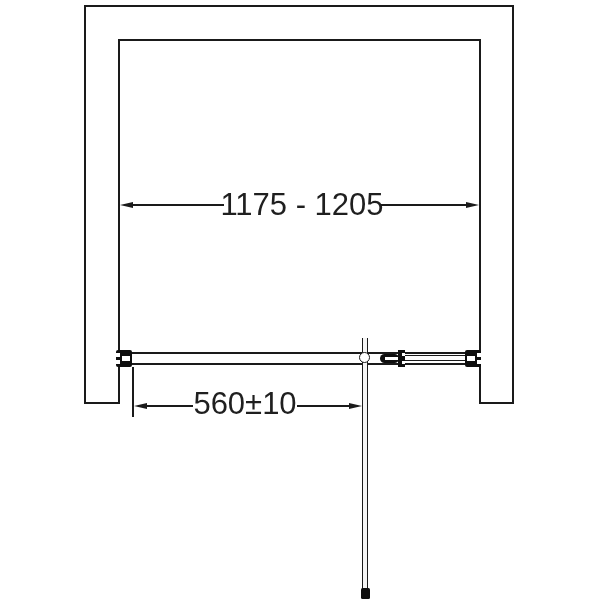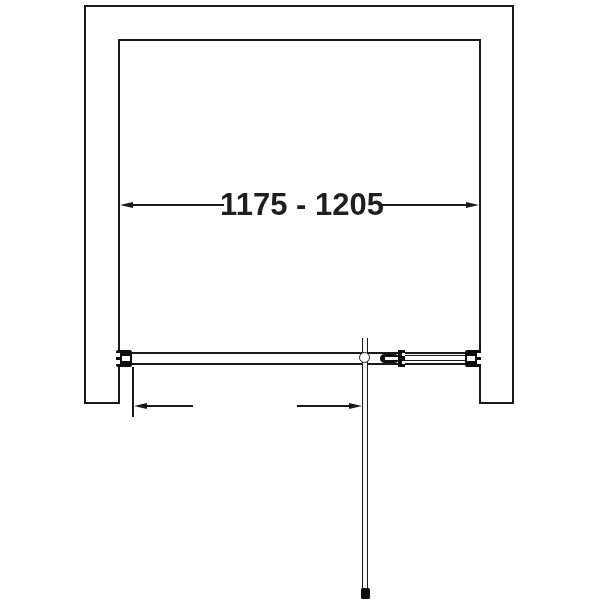--- a/index.html
+++ b/index.html
@@ -46,21 +46,21 @@
   <div class="ln" style="left:84px;top:5px;width:2px;height:399px;"></div>
   <div class="ln" style="left:512px;top:5px;width:2px;height:399px;"></div>
   <div class="ln" style="left:118px;top:39px;width:363px;height:2px;"></div>
   <div class="ln" style="left:118px;top:39px;width:2px;height:365px;"></div>
   <div class="ln" style="left:479px;top:39px;width:2px;height:365px;"></div>
   <div class="ln" style="left:84px;top:402px;width:36px;height:2px;"></div>
   <div class="ln" style="left:479px;top:402px;width:35px;height:2px;"></div>
 
   <div class="arrow left" style="left:120px;top:201.5px;"></div>
   <div class="dimline" style="left:131px;top:204px;width:93px;"></div>
-  <div class="dimlabel" style="left:302px;top:189px;font-weight:bold;">1175 - 1205</div>
+  <div class="dimlabel" style="left:302px;top:189px;">1175 - 1205</div>
   <div class="dimline" style="left:381px;top:204px;width:87px;"></div>
   <div class="arrow right" style="left:466px;top:201.5px;"></div>
 
   <div class="ln" style="left:131px;top:351.5px;width:336px;height:2px;"></div>
   <div class="ln" style="left:131px;top:362.5px;width:336px;height:2px;"></div>
   <div class="tube"></div>
 
   <div class="hardware" style="left:116px;top:350px;width:16px;height:16.5px;border-radius:2px;z-index:5;">
     <div class="notch" style="left:0;top:3px;width:4px;height:3.5px;"></div>
     <div class="notch" style="left:0;top:10px;width:4px;height:3.5px;"></div>
@@ -81,16 +81,17 @@
     <div class="notch" style="right:0;top:11.5px;width:3px;height:3px;"></div>
   </div>
 
   <div class="door"></div>
   <div class="doorcap"></div>
   <div class="knob"></div>
 
   <div class="extline" style="left:132px;top:367px;height:50px;"></div>
   <div class="arrow left" style="left:134px;top:402.5px;"></div>
   <div class="dimline" style="left:145px;top:405px;width:48px;"></div>
+  <div class="dimlabel" style="left:245px;top:388px;">560±10</div>
   <div class="dimline" style="left:297px;top:405px;width:52px;"></div>
   <div class="arrow right" style="left:349px;top:402.5px;"></div>
 
 </div>
 
 </body></html>

